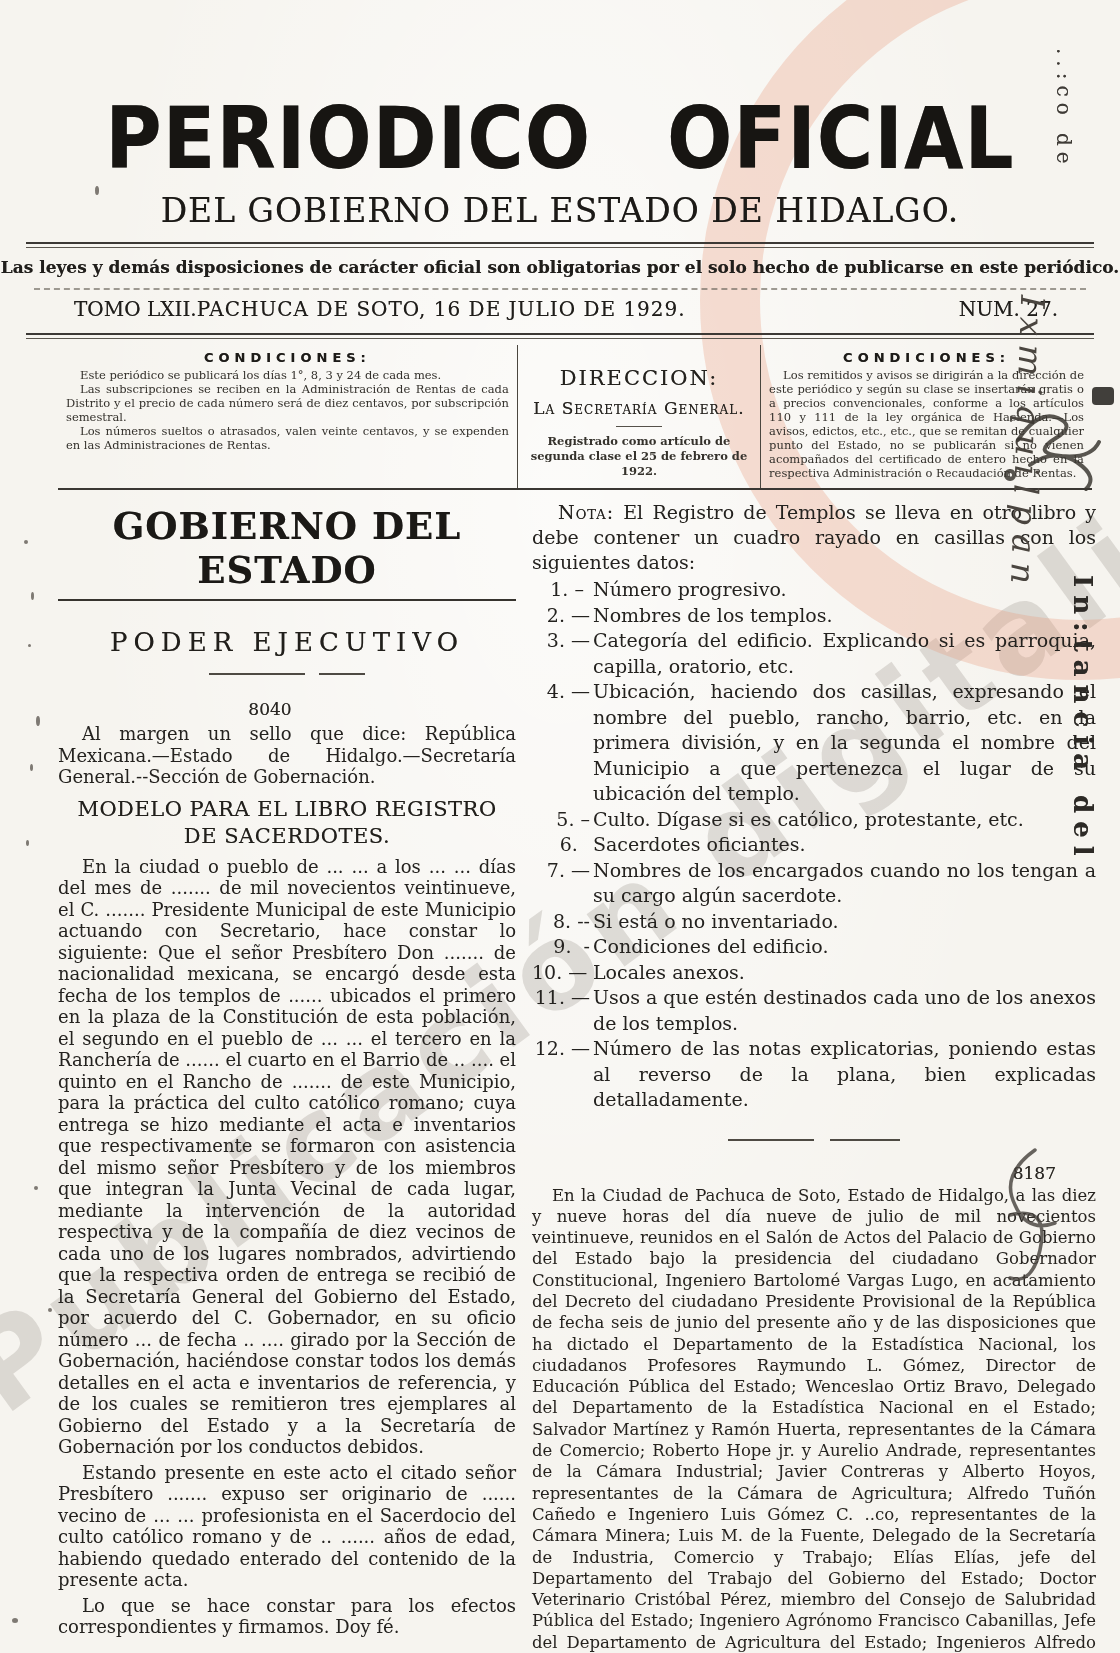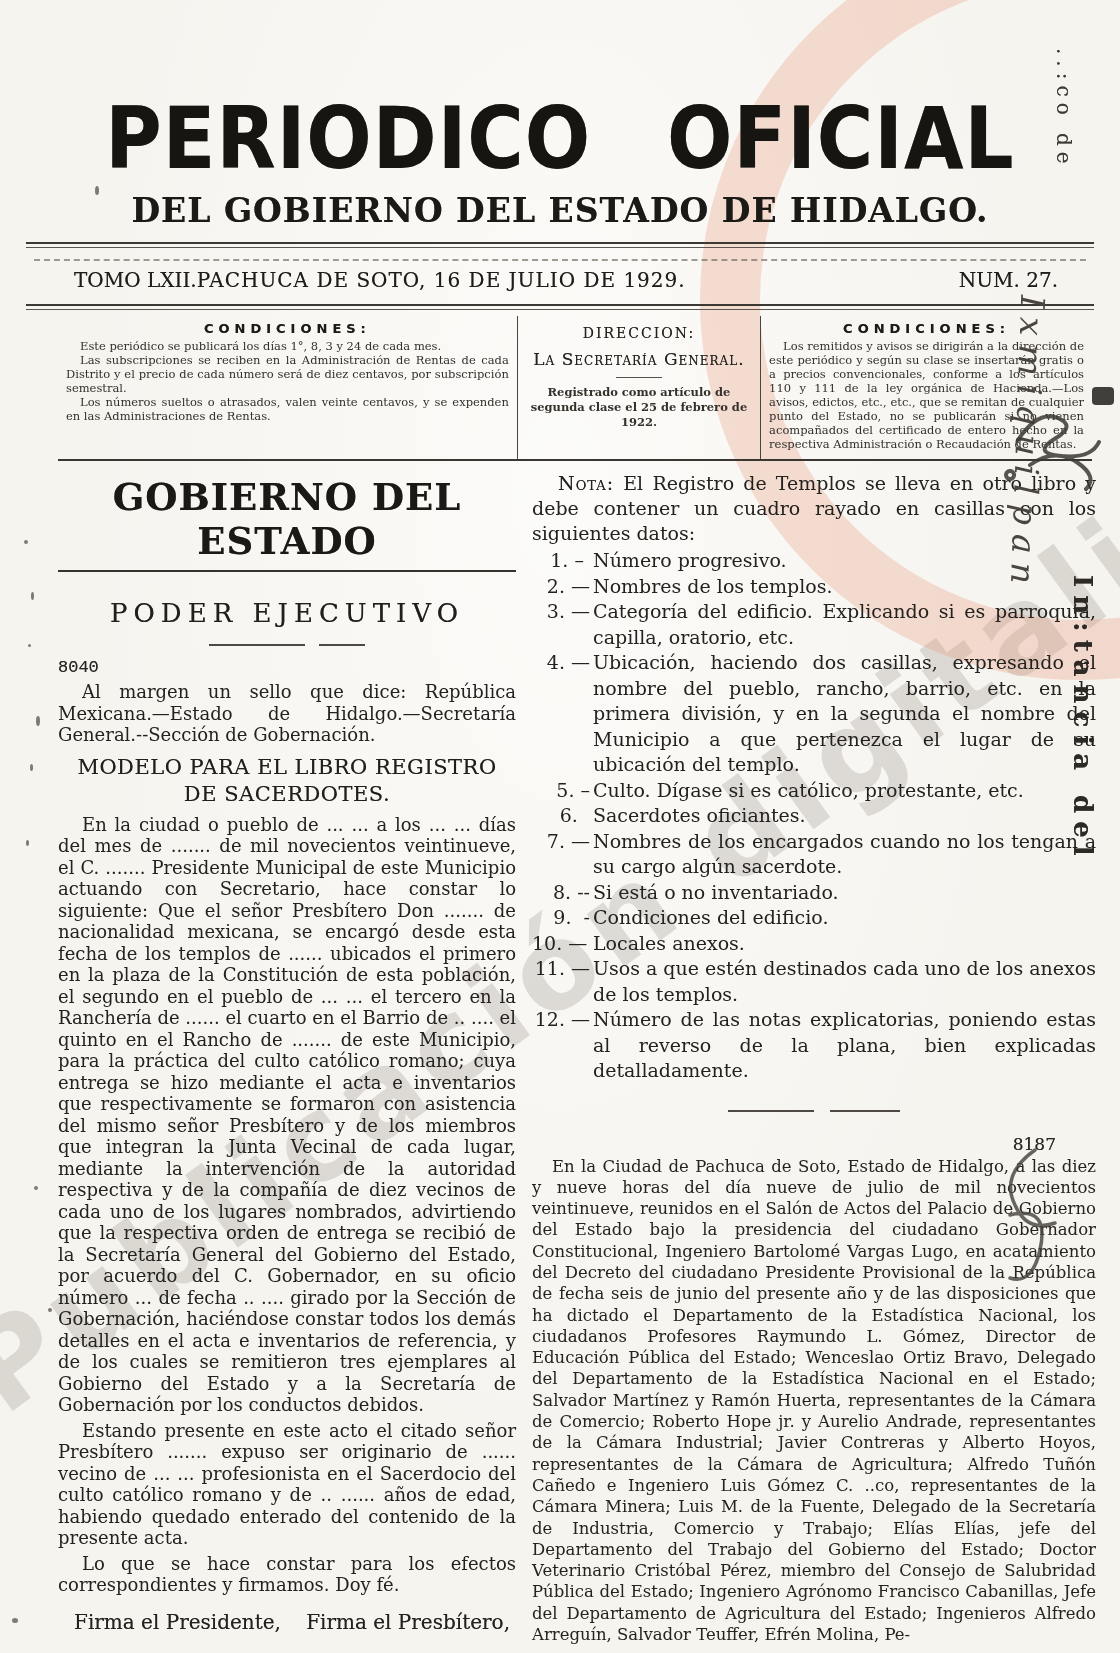--- a/index.html
+++ b/index.html
@@ -41,21 +41,21 @@
   .speck{ position:absolute; background:#55504a; border-radius:50%; opacity:.75; z-index:2; }
 
   
   .header{ position:relative; z-index:2; padding-top:100px; }
   .masthead-title{
     text-align:center; font-family:"DejaVu Sans", sans-serif; font-weight:bold;
     font-size:77px; letter-spacing:1px; word-spacing:48px; color:#171512;
     transform:scaleY(1.1); line-height:1;
   }
   .masthead-sub{
-    text-align:center; font-weight:bold; font-size:33px; letter-spacing:1px;
+    text-align:center; font-weight:normal; font-size:33px; letter-spacing:1px;
     margin-top:14px; color:#1c1a17;
   }
   .rule-double{ margin:12px 26px 0 26px; height:3px; border-top:2px solid #3c3935; border-bottom:1px solid #5a564f; }
   .slogan{ text-align:center; font-weight:bold; font-size:17px; margin-top:9px; color:#201e1b; }
   .rule-dashed{ margin:11px 34px 0 34px; border-top:2px dashed #6e695f; opacity:.65; }
   .tomo-row{
     display:flex; justify-content:space-between; align-items:baseline;
     margin:7px 62px 0 74px; font-size:20px; color:#1f1d1a;
   }
   .tomo-row .center{ flex:1; text-align:left; letter-spacing:1px; }
@@ -65,39 +65,39 @@
   .info-cell{ padding:5px 8px 8px 8px; }
   .cell-left{ width:45%; border-right:1.5px solid #4a463f; }
   .cell-mid{ width:23%; border-right:1.5px solid #4a463f; text-align:center; }
   .cell-right{ width:32%; }
   .box-heading{
     text-align:center; font-family:"DejaVu Sans", sans-serif; font-weight:bold;
     font-size:13px; letter-spacing:5px; color:#1d1b18; margin-bottom:3px;
   }
   .tiny{ font-size:11.5px; line-height:14px; text-align:justify; color:#33302b; }
   .tiny p{ margin:0; text-indent:14px; }
-  .direccion{ font-size:14px; letter-spacing:2px; margin-top:4px; color:#24221e;text-align:center; }
+  .direccion{ font-size:21px; letter-spacing:2px; margin-top:16px; color:#24221e;text-align:center; }
   .secretaria{ font-variant:small-caps; font-size:17px; letter-spacing:1px; margin-top:8px; color:#26231f; }
   .mid-rule{ width:46px; border-top:1.5px solid #55514a; margin:8px auto 7px auto; }
   .registrado{ font-weight:bold; font-size:11.5px; line-height:15px; color:#35322c; }
 
   
   .columns{ position:relative; z-index:2; display:flex; margin:10px 24px 0 58px; gap:16px; }
   .col-left{ width:458px; }
   .col-right{ flex:1; }
 
   .gov-title{
     text-align:center; font-weight:bold; font-size:37px; letter-spacing:1px; color:#1b1916;
     padding-bottom:7px; border-bottom:2px solid #36332e; margin-top:4px;
   }
   .poder{ text-align:center; font-size:26px; letter-spacing:6px; margin-top:26px; color:#211f1b; }
   .sep{ display:flex; justify-content:center; gap:14px; margin-top:16px; }
   .sep i{ display:block; border-top:2px solid #4e4a43; }
   .sep .a{ width:96px; } .sep .b{ width:46px; }
-  .doc-num{ text-align:left; padding-right:34px; font-size:17px; margin-top:12px; color:#2a2723;font-family:Liberation Mono, monospace; }
+  .doc-num{ text-align:center; padding-right:34px; font-size:17px; margin-top:24px; color:#2a2723; }
   .body-p{ margin:4px 0 0 0; font-size:18px; line-height:21.5px; text-align:justify; text-indent:24px; }
   .model-title{ text-align:center; font-size:21px; letter-spacing:.5px; margin:8px 0 6px 0; color:#211f1b; }
   .model-title div{ line-height:27px; }
   .sig-row{ display:flex; justify-content:space-between; padding:14px 6px 0 16px; font-size:20px; }
 
   .nota-p{ margin:0; font-size:19px; line-height:25px; text-align:justify; text-indent:26px; }
   .nota-label{ font-variant:small-caps; letter-spacing:1px; }
   .reg-list{ margin-top:2px; }
   .reg-item{ display:flex; font-size:19px; line-height:25.5px; }
   .reg-num{ width:58px; text-align:right; white-space:pre; flex:none; }
@@ -135,20 +135,21 @@
   <div class="speck" style="left:30px; top:764px; width:3px; height:7px;"></div>
   <div class="speck" style="left:26px; top:840px; width:3px; height:6px;"></div>
   <div class="speck" style="left:34px; top:1186px; width:4px; height:4px;"></div>
   <div class="speck" style="left:48px; top:1308px; width:4px; height:4px;"></div>
   <div class="speck" style="left:12px; top:1618px; width:6px; height:5px;"></div>
 
   <div class="header">
     <div class="masthead-title ink">PERIODICO OFICIAL</div>
     <div class="masthead-sub ink">DEL GOBIERNO DEL ESTADO DE HIDALGO.</div>
     <div class="rule-double"></div>
+    <div class="slogan ink">Las leyes y demás disposiciones de carácter oficial son obligatorias por el solo hecho de publicarse en este periódico.</div>
     <div class="rule-dashed"></div>
     <div class="tomo-row">
       <span class="ink">TOMO LXII.</span>
       <span class="center ink">PACHUCA DE SOTO, 16 DE JULIO DE 1929.</span>
       <span class="ink">NUM. 27.</span>
     </div>
     <div class="rule-double"></div>
 
     <div class="info-box">
       <div class="info-cell cell-left">

